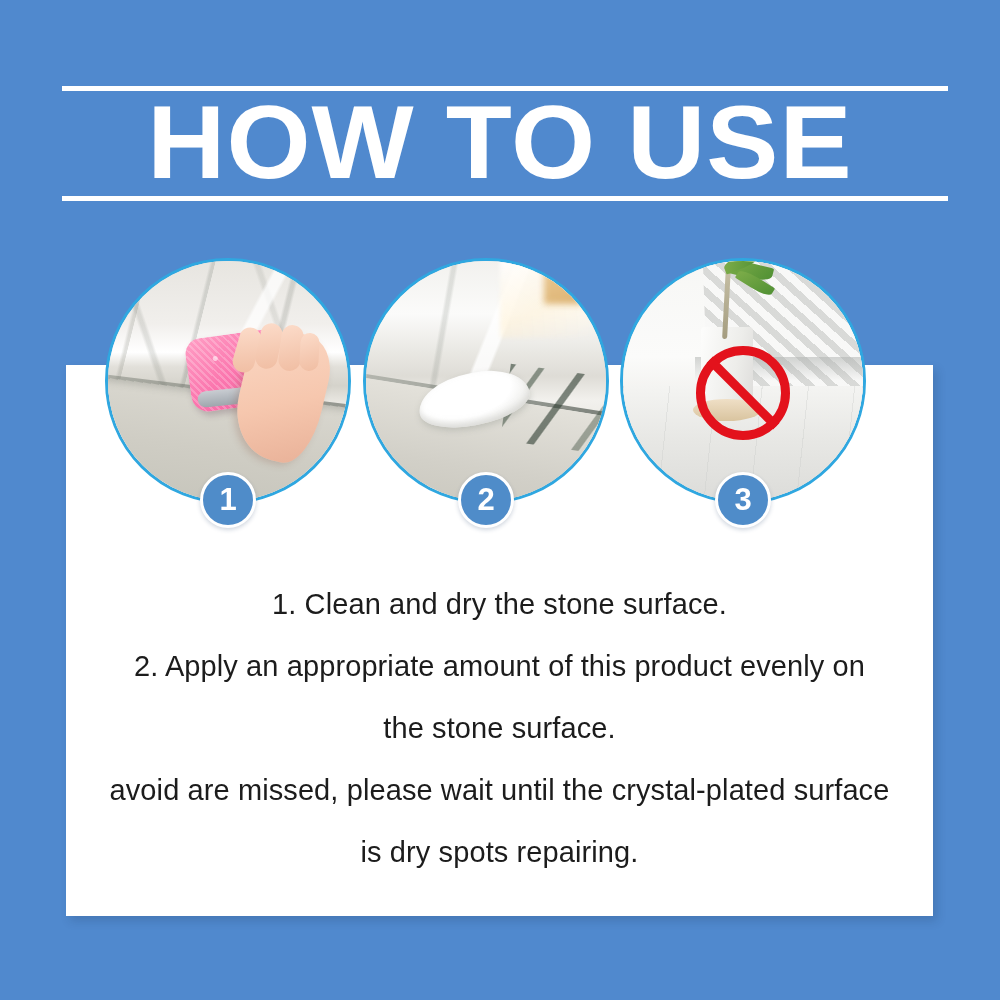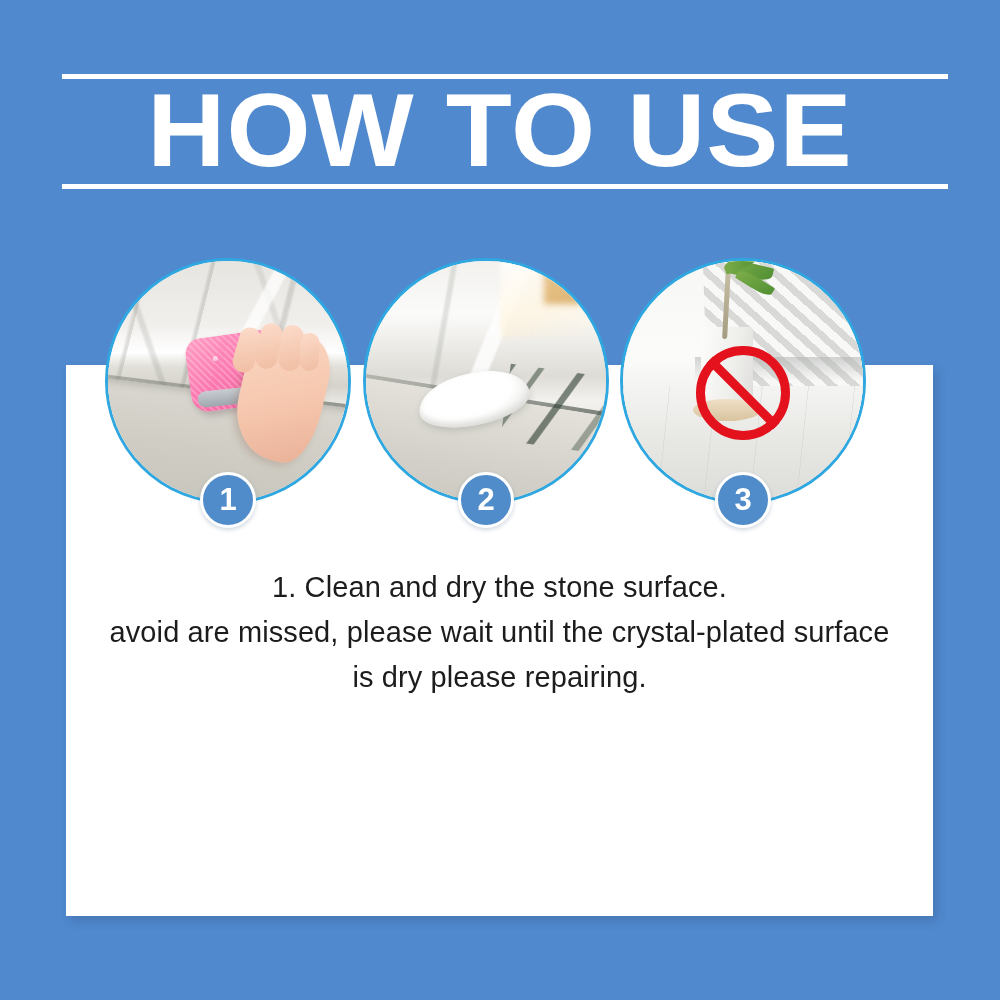--- a/index.html
+++ b/index.html
@@ -5,21 +5,21 @@
   * { margin:0; padding:0; box-sizing:border-box; }
   html,body { width:1000px; height:1000px; }
   body {
     background:#5089ce;
     font-family:"Liberation Sans", sans-serif;
     overflow:hidden;
     position:relative;
   }
 
   
-  #header { position:absolute; left:0; top:0; width:1000px; height:200px; }
+  #header { position:absolute; left:0; top:12px; width:1000px; height:200px; }
   .rule {
     position:absolute; left:62px; width:886px; height:5px;
     background:#ffffff;
   }
   .rule.top { top:74px; }
   .rule.bottom { top:184px; }
 
   #page-title {
     position:absolute; left:0; top:78px; width:1000px;
     text-align:center;
@@ -238,21 +238,21 @@
     position:absolute; left:66px; top:565px;
     width:867px;
     text-align:center;
     color:#1c1c1c;
     font-family:"Liberation Sans", sans-serif;
     font-weight:normal;
     font-size:29px;
     line-height:45px;
     letter-spacing:.1px;
   }
-  #instructions .ln { display:block; white-space:nowrap; }
+  #instructions .ln { display:block; white-space:nowrap;margin-top:17px; }
 </style>
 </head>
 <body>
 
 <div id="header">
   <div class="rule top"></div>
   <div id="page-title">HOW TO USE</div>
   <div class="rule bottom"></div>
 </div>
 
@@ -309,15 +309,17 @@
       <div class="no-sign">
         <div class="no-bar"></div>
       </div>
     </div>
   </div>
   <div class="step-badge">3</div>
 </div>
 
 <div id="instructions">
   <span class="ln">1. Clean and dry the stone surface.</span>
+  <span class="ln">2. Apply an appropriate amount of this product evenly on</span>
+  <span class="ln">the stone surface.</span>
   <span class="ln">avoid are missed, please wait until the crystal-plated surface</span>
-  <span class="ln">is dry please repairing.</span>
+  <span class="ln">is dry spots repairing.</span>
 </div>
 
 </body></html>

